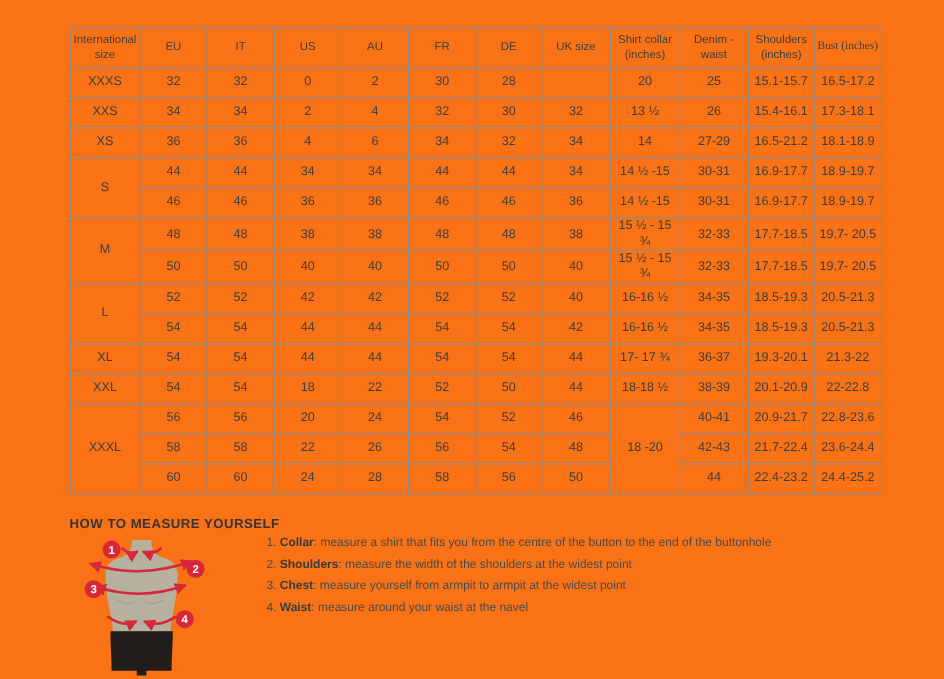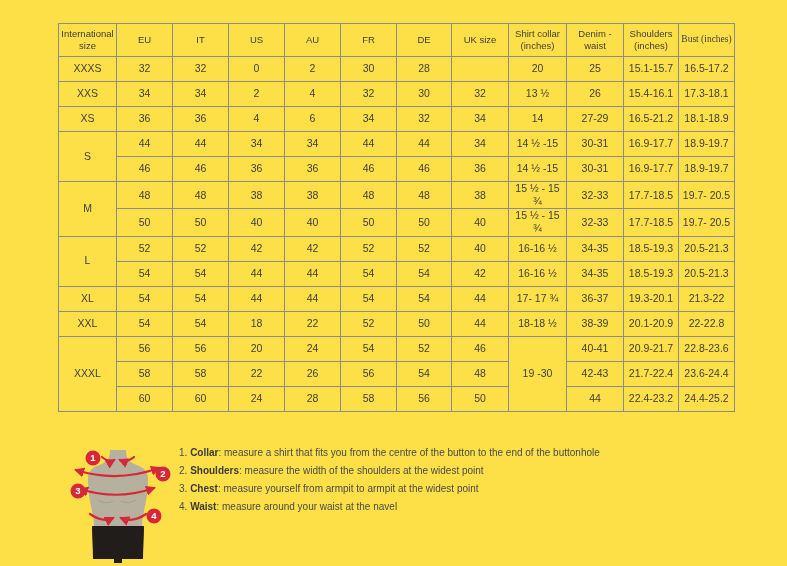--- a/index.html
+++ b/index.html
@@ -5,21 +5,21 @@
   :root{
     --accent:#d62839;
     --mannequin:#b5b19e;
     --shorts:#211d1b;
     --table-border:#8c8c8c;
     --text:#3d3d3d;
   }
   *{box-sizing:border-box;}
   html,body{margin:0;padding:0;}
   body{font-family:"Liberation Sans", sans-serif; background:#fff;}
-  .page{position:relative;width:787px;height:566px;background:#fde047;overflow:hidden;}
+  .page{position:relative;width:787px;height:566px;background:#f97316;overflow:hidden;}
 
   
   .table-wrap{position:absolute;left:58px;top:23px;}
   table.size-chart{border-collapse:collapse;table-layout:fixed;width:676px;}
   table.size-chart th, table.size-chart td{
     border:1px solid var(--table-border,#8c8c8c);
     text-align:center;vertical-align:middle;
     color:var(--text,#3d3d3d);
     font-weight:400;
     padding:0 1px;
@@ -41,20 +41,21 @@
   .bustline{stroke:#a29e8a;stroke-width:1;fill:none;}
   .ml{stroke:var(--accent,#d62839);stroke-width:2.2;fill:none;stroke-linecap:round;}
   .mc{fill:var(--accent,#d62839);}
   .mt{fill:#ffffff;font-size:9.5px;font-weight:700;font-family:"Liberation Sans",sans-serif;}
   .ah{fill:var(--accent,#d62839);}
 
   .instructions{position:absolute;left:179px;top:448px;width:470px;}
   .instr{
     font-size:10px;color:#4a4a4a;margin-bottom:7.5px;line-height:1.05;
     white-space:nowrap;
+    margin-left:43px;
   }
   .instr b{color:#3a3a3a;}
 </style>
 </head>
 <body>
 
 <div class="page">
 
   <div class="table-wrap">
     <table class="size-chart">
@@ -242,21 +243,21 @@
           </tr>
           <tr>
             <td rowspan="3">XXXL</td>
             <td>56</td>
             <td>56</td>
             <td>20</td>
             <td>24</td>
             <td>54</td>
             <td>52</td>
             <td>46</td>
-            <td rowspan="3">19 -30</td>
+            <td rowspan="3">18 -20</td>
             <td>40-41</td>
             <td>20.9-21.7</td>
             <td>22.8-23.6</td>
           </tr>
           <tr>
             <td>58</td>
             <td>58</td>
             <td>22</td>
             <td>26</td>
             <td>56</td>
@@ -275,20 +276,21 @@
             <td>56</td>
             <td>50</td>
             <td>44</td>
             <td>22.4-23.2</td>
             <td>24.4-25.2</td>
           </tr>
         </tbody>
     </table>
   </div>
 
+  <div class="measure-title">HOW TO MEASURE YOURSELF</div>
 
   <svg class="mannequin" viewBox="0 0 115 119">
     <defs>
       <marker id="ahm" viewBox="0 0 10 10" refX="8" refY="5" markerWidth="4.6" markerHeight="4.6" orient="auto-start-reverse">
         <path class="ah" d="M0,0 L10,5 L0,10 z"></path>
       </marker>
     </defs>
 
     <path class="torso" d="M50,3 L66,3 C66,10 68,14 74,17 C84,20 88,24 88,32 C88,45 86,55 84,64 C83,70 82,75 82,79 L34,79 C34,75 33,70 32,64 C30,55 28,45 28,32 C28,24 32,20 42,17 C48,14 50,10 50,3 Z"></path>
     <path class="bustline" d="M38,53 Q46,58 53,54"></path>

